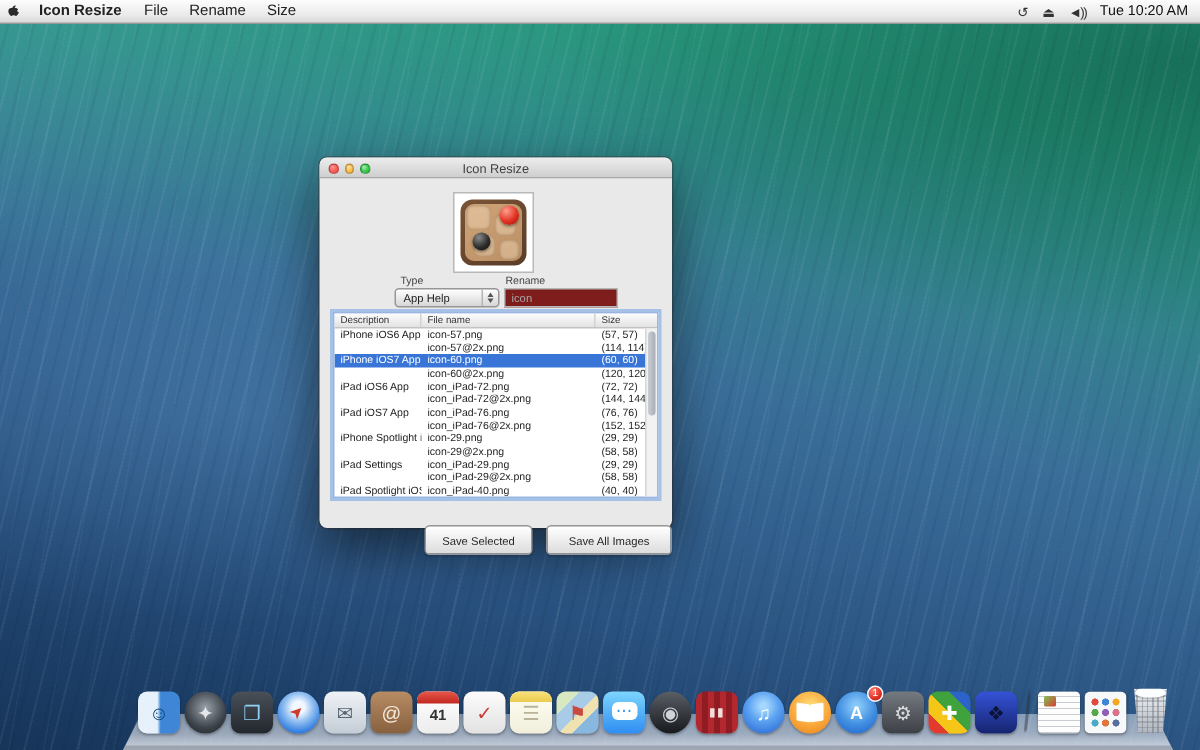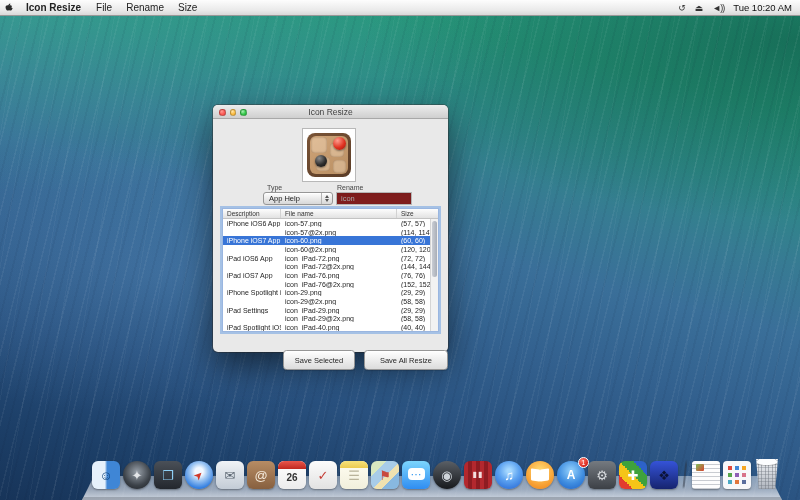--- a/index.html
+++ b/index.html
@@ -342,21 +342,21 @@
           <div class="td c-file">icon_iPad-40.png</div>
           <div class="td c-size">(40, 40)</div>
         </div>
       </div>
     <div class="vscroll">
       <div class="vthumb"></div>
     </div>
   </div>
 
   <div class="btn btn-save-selected">Save Selected</div>
-  <div class="btn btn-save-all">Save All Resize</div>
+  <div class="btn btn-save-all">Save All Images</div>
 </div>
 
 <div class="dock-shelf"></div>
 <div class="dock-row" id="dock-row">
     <div class="dock-icon di-finder">
       <span style="color: rgb(11, 62, 117);">☺</span>
     </div>
     <div class="dock-icon di-launchpad circle">
       <span style="color: rgb(228, 230, 233);">✦</span>
     </div>
@@ -366,21 +366,21 @@
     <div class="dock-icon di-safari circle">
       <span style="color: rgb(208, 58, 43);">➤</span>
     </div>
     <div class="dock-icon di-mail" style="background: linear-gradient(rgb(240, 243, 246), rgb(195, 204, 214));">
       <span style="color: rgb(90, 101, 112);">✉</span>
     </div>
     <div class="dock-icon di-contacts" style="background: linear-gradient(rgb(183, 140, 100), rgb(135, 96, 63));">
       <span style="color: rgb(244, 233, 218);">@</span>
     </div>
     <div class="dock-icon di-calendar">
-      <span style="color: rgb(51, 51, 51);">26</span>
+      <span style="color: rgb(51, 51, 51);">41</span>
     </div>
     <div class="dock-icon di-reminders" style="background: linear-gradient(rgb(252, 252, 252), rgb(226, 226, 226));">
       <span style="color: rgb(196, 60, 53);">✓</span>
     </div>
     <div class="dock-icon di-notes">
       <span style="color: rgb(185, 179, 154);">☰</span>
     </div>
     <div class="dock-icon di-maps">
       <span style="color: rgb(200, 74, 63);">⚑</span>
     </div>

